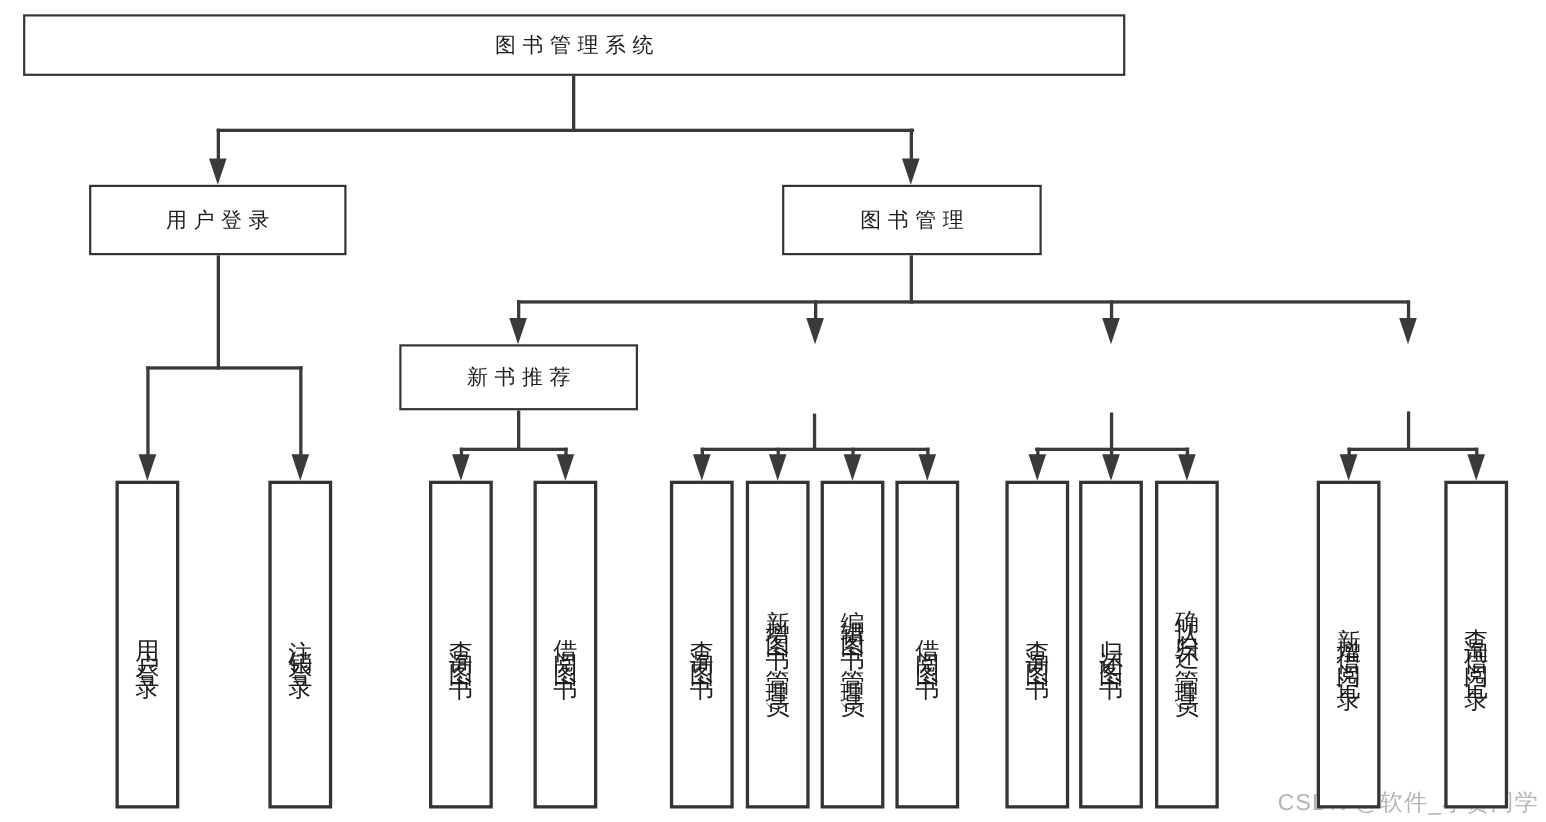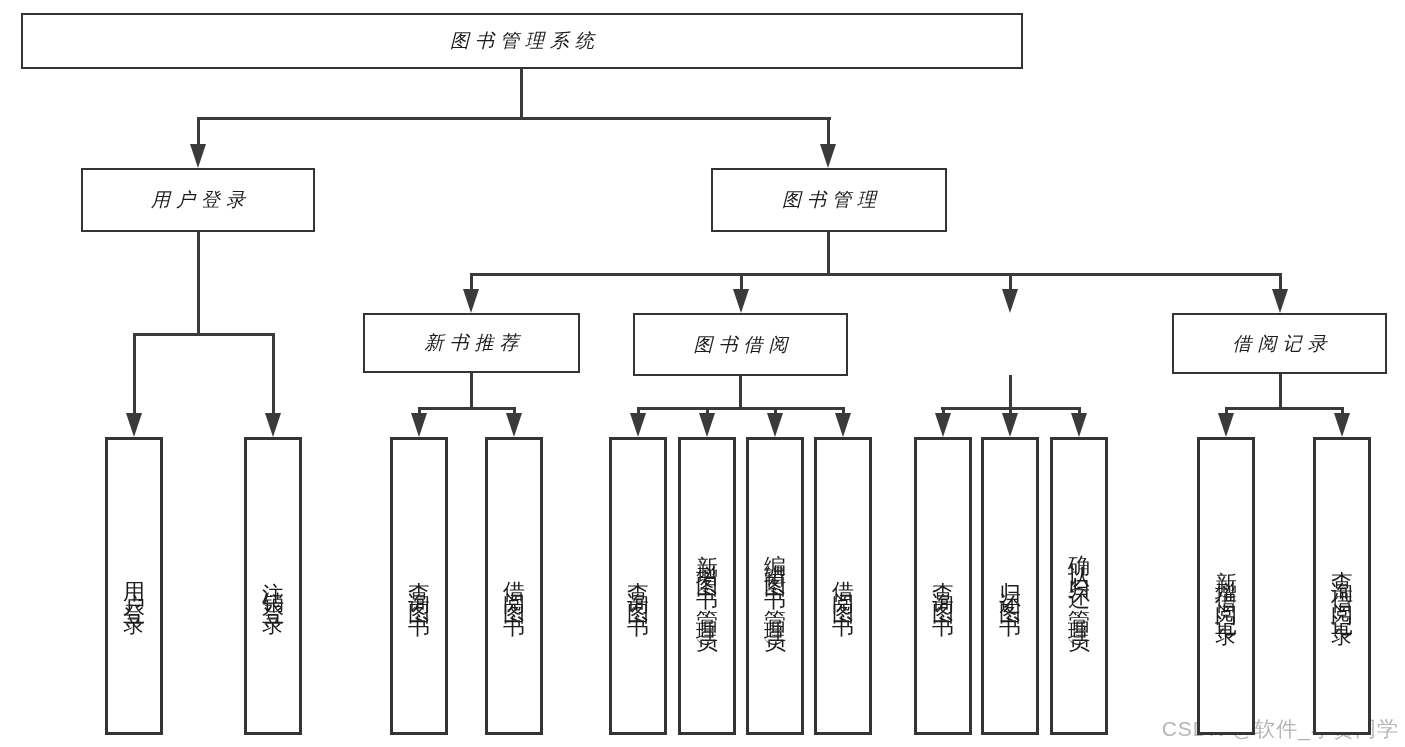--- a/index.html
+++ b/index.html
@@ -23,21 +23,20 @@
     border:2px solid var(--border-color);
     box-sizing:border-box;
     display:flex;align-items:center;justify-content:center;
     color:var(--text-color);
   }
   .node.h span{
     font-size:19px;
     letter-spacing:6px;
     padding-left:6px;
     white-space:nowrap;
-    font-style:italic;
   }
   .node.v{border-width:3px;}
   .node.v span{
     writing-mode:vertical-rl;
     text-orientation:mixed;
     font-size:22px;
     letter-spacing:11px;
     line-height:1;
   }
   .line{
@@ -122,26 +121,20 @@
     </div>
     <div class="node h" style="left: 81px; top: 168px; width: 234px; height: 64px;">
       <span>用户登录</span>
     </div>
     <div class="node h" style="left: 711px; top: 168px; width: 236px; height: 64px;">
       <span>图书管理</span>
     </div>
     <div class="node h" style="left: 363px; top: 313px; width: 217px; height: 60px;">
       <span>新书推荐</span>
     </div>
-    <div class="node h" style="left: 633px; top: 313px; width: 215px; height: 63px;">
-      <span>图书借阅</span>
-    </div>
-    <div class="node h" style="left: 1172px; top: 313px; width: 215px; height: 61px;">
-      <span>借阅记录</span>
-    </div>
     <div class="node v" style="left: 105px; top: 437px; width: 58px; height: 298px;">
       <span>用户登录</span>
     </div>
     <div class="node v" style="left: 244px; top: 437px; width: 58px; height: 298px;">
       <span>注销登录</span>
     </div>
     <div class="node v" style="left: 390px; top: 437px; width: 58px; height: 298px;">
       <span>查询图书</span>
     </div>
     <div class="node v" style="left: 485px; top: 437px; width: 58px; height: 298px;">

